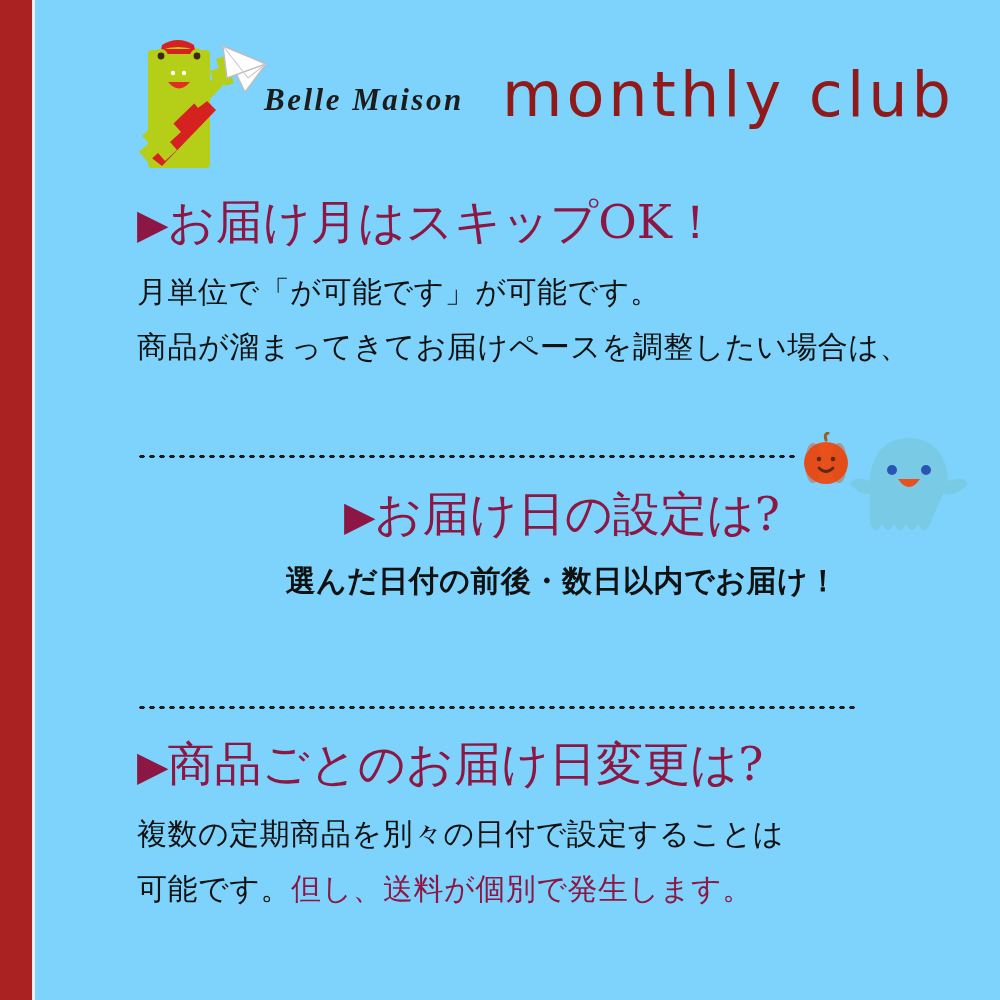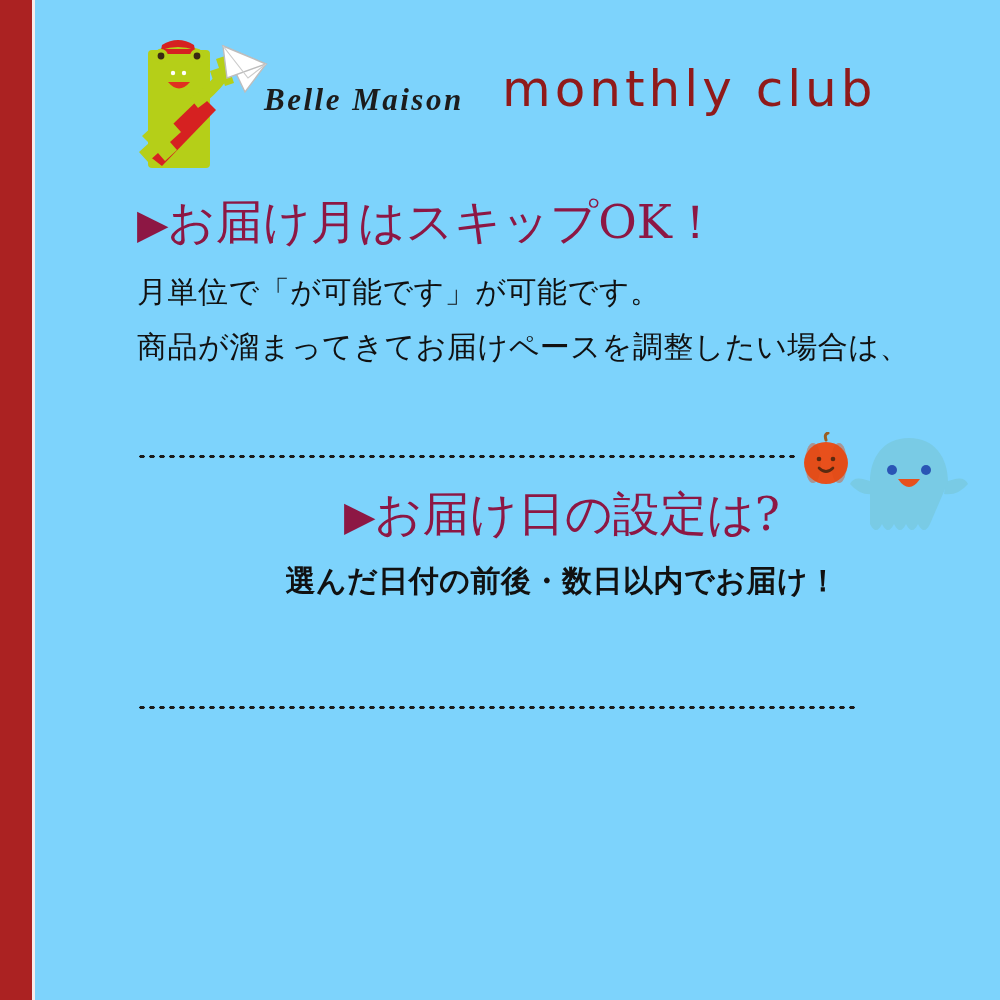--- a/index.html
+++ b/index.html
@@ -63,21 +63,21 @@
     letter-spacing: 2.5px;
     color: #1c1c1c;
     white-space: nowrap;
   }
   .brand-main {
     position: absolute;
     left: 382px;
     top: 40px;
     font-family: "DejaVu Sans", "Liberation Sans", sans-serif;
     font-weight: 500;
-    font-size: 50px;
+    font-size: 62px;
     letter-spacing: 4px;
     color: #901a1a;
     white-space: nowrap;
     line-height: 1;
   }
 
   
   .section {
     position: absolute;
     left: 137px;
@@ -222,14 +222,19 @@
     </svg>
   </div>
 
   <div class="section" style="top:488px;text-align:center;">
     <div class="sec-heading"><span class="tri">▶</span><span>お届け日の設定は?</span></div>
     <div class="body-line" style="margin-top:25px;font-weight:bold;">選んだ日付の前後・数日以内でお届け！</div>
   </div>
 
   <div class="divider" style="left:137px; top:705px; width:718px;"></div>
 
+  <div class="section" style="top:738px;">
+    <div class="sec-heading"><span class="tri">▶</span><span>商品ごとのお届け日変更は?</span></div>
+    <div class="body-line" style="margin-top:28px;">複数の定期商品を別々の日付で設定することは</div>
+    <div class="body-line" style="margin-top:25px;"><span>可能です。</span><span class="note-red">但し、送料が個別で発生します。</span></div>
+  </div>
 
 </div>
 
 </body></html>

